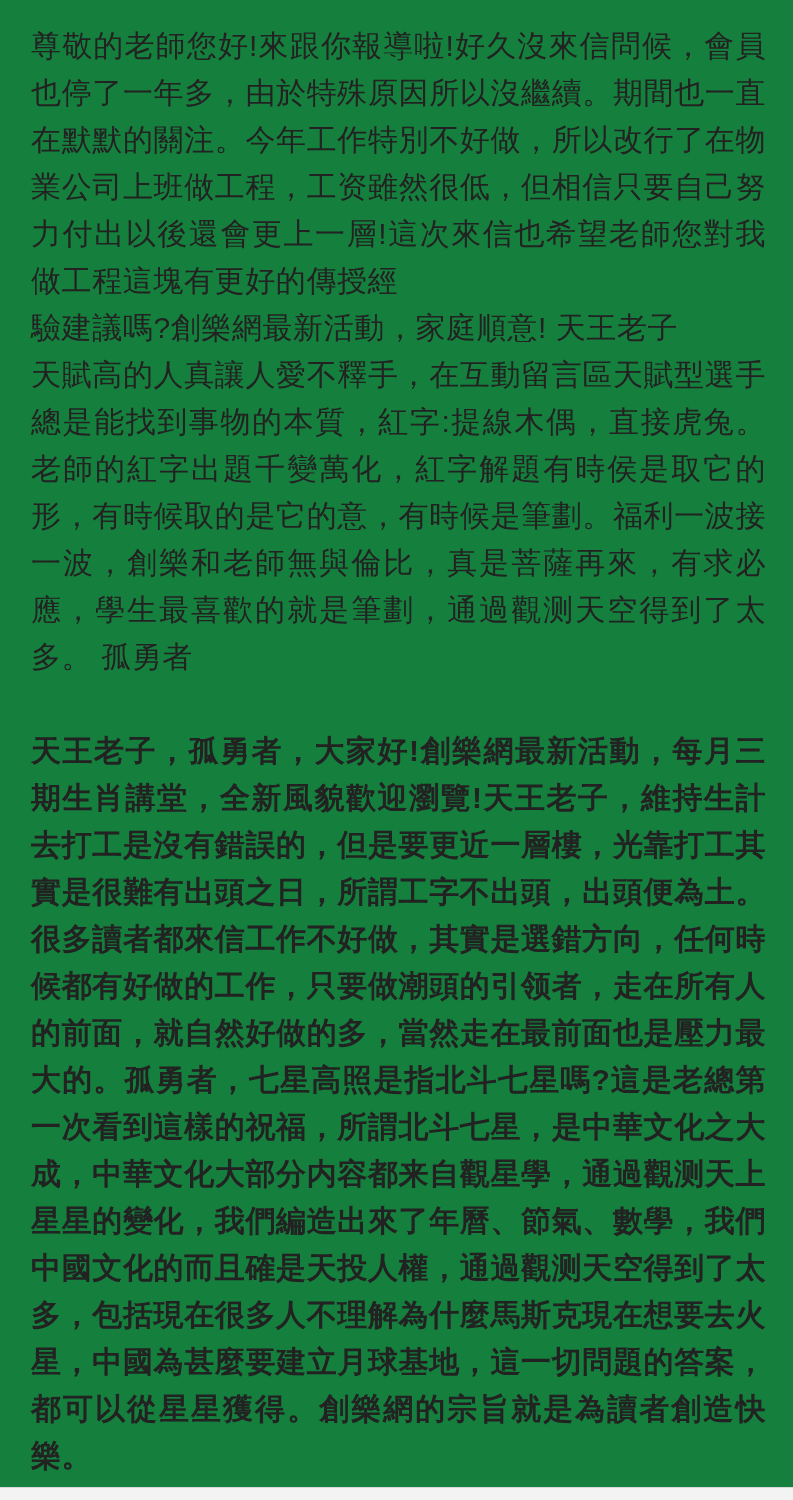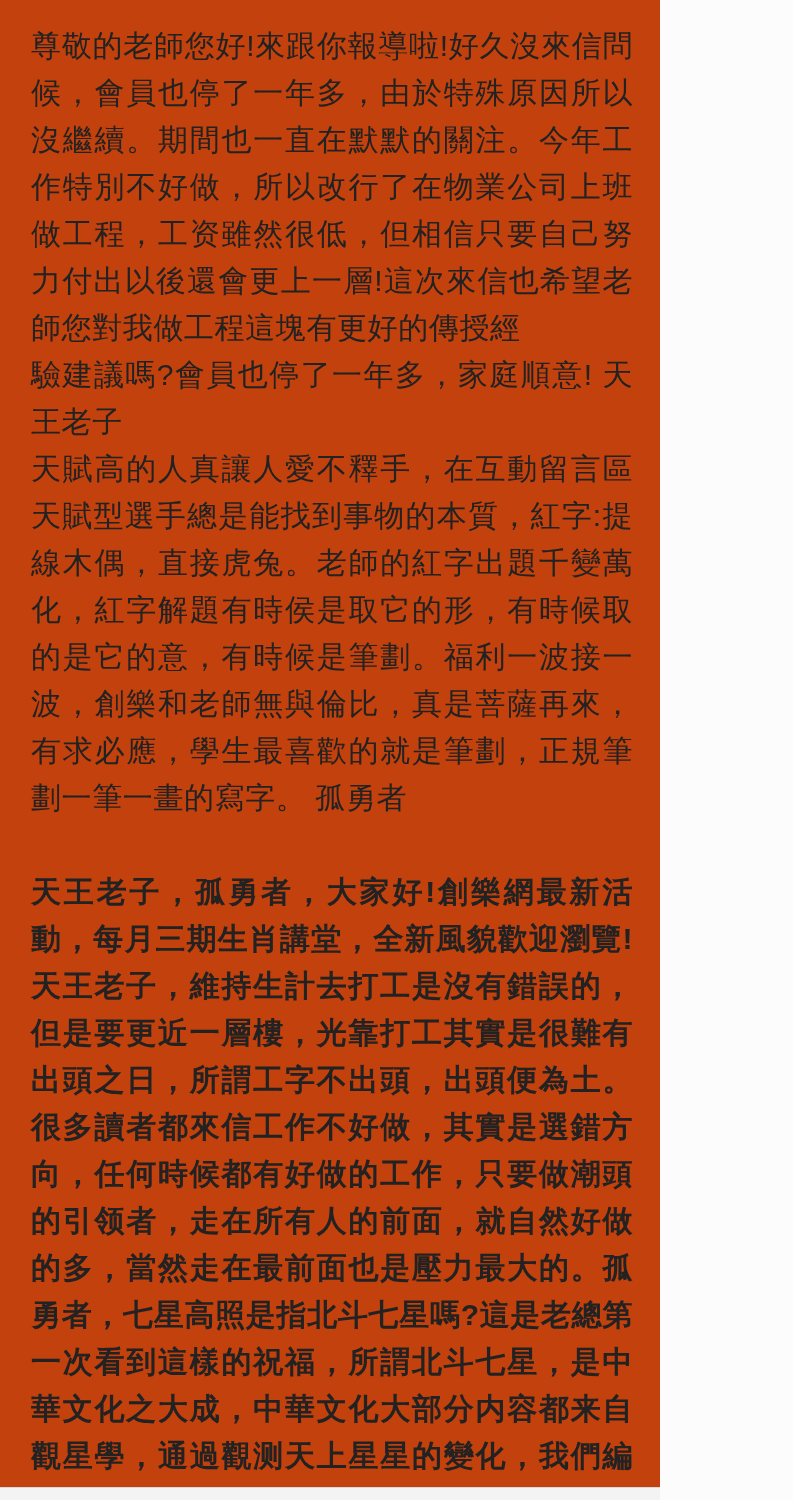--- a/index.html
+++ b/index.html
@@ -2,23 +2,23 @@
 <html><head>
 <meta charset="utf-8">
 <style>
   html, body {
     margin: 0;
     padding: 0;
     background: #fcfcfc;
   }
   .doc {
     position: relative;
-    width: 660px;
+    width: 793px;
     height: 1500px;
-    background: #c2410c;
+    background: #15803d;
     overflow: hidden;
     font-family: "Liberation Sans", sans-serif;
     color: #222222;
   }
   .text-area {
     padding: 22px 27px 0 31px;
     font-size: 30px;
     line-height: 47px;
     letter-spacing: 0.6px;
     text-align: justify;
@@ -41,19 +41,19 @@
     background: #f3f3f3;
     border-top: 1px solid #d9d9d9;
   }
 </style>
 </head>
 <body>
 
 <div class="doc">
   <div class="text-area">
     <p class="para">尊敬的老師您好!來跟你報導啦!好久沒來信問候，會員也停了一年多，由於特殊原因所以沒繼續。期間也一直在默默的關注。今年工作特別不好做，所以改行了在物業公司上班做工程，工资雖然很低，但相信只要自己努力付出以後還會更上一層!這次來信也希望老師您對我做工程這塊有更好的傳授經</p>
-    <p class="para">驗建議嗎?會員也停了一年多，家庭順意! 天王老子</p>
-    <p class="para">天賦高的人真讓人愛不釋手，在互動留言區天賦型選手總是能找到事物的本質，紅字:提線木偶，直接虎兔。老師的紅字出題千變萬化，紅字解題有時侯是取它的形，有時候取的是它的意，有時候是筆劃。福利一波接一波，創樂和老師無與倫比，真是菩薩再來，有求必應，學生最喜歡的就是筆劃，正規筆劃一筆一畫的寫字。 孤勇者</p>
+    <p class="para">驗建議嗎?創樂網最新活動，家庭順意! 天王老子</p>
+    <p class="para">天賦高的人真讓人愛不釋手，在互動留言區天賦型選手總是能找到事物的本質，紅字:提線木偶，直接虎兔。老師的紅字出題千變萬化，紅字解題有時侯是取它的形，有時候取的是它的意，有時候是筆劃。福利一波接一波，創樂和老師無與倫比，真是菩薩再來，有求必應，學生最喜歡的就是筆劃，通過觀测天空得到了太多。 孤勇者</p>
     <p class="para gap-above">天王老子，孤勇者，大家好!創樂網最新活動，每月三期生肖講堂，全新風貌歡迎瀏覽!天王老子，維持生計去打工是沒有錯誤的，但是要更近一層樓，光靠打工其實是很難有出頭之日，所謂工字不出頭，出頭便為土。很多讀者都來信工作不好做，其實是選錯方向，任何時候都有好做的工作，只要做潮頭的引领者，走在所有人的前面，就自然好做的多，當然走在最前面也是壓力最大的。孤勇者，七星高照是指北斗七星嗎?這是老總第一次看到這樣的祝福，所謂北斗七星，是中華文化之大成，中華文化大部分内容都来自觀星學，通過觀测天上星星的變化，我們編造出來了年曆、節氣、數學，我們中國文化的而且確是天投人權，通過觀测天空得到了太多，包括現在很多人不理解為什麼馬斯克現在想要去火星，中國為甚麼要建立月球基地，這一切問題的答案，都可以從星星獲得。創樂網的宗旨就是為讀者創造快樂。</p>
 
   </div>
   <div class="bottom-edge"></div>
 </div>
 
 </body></html>

